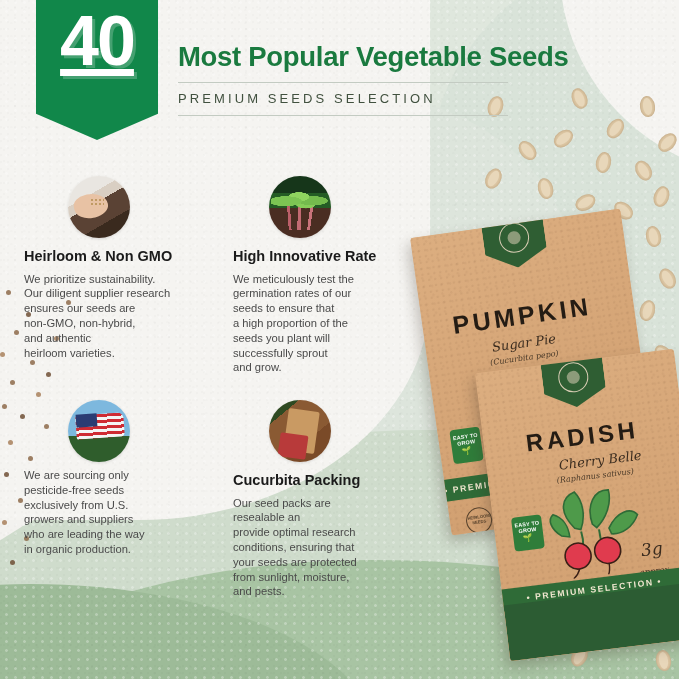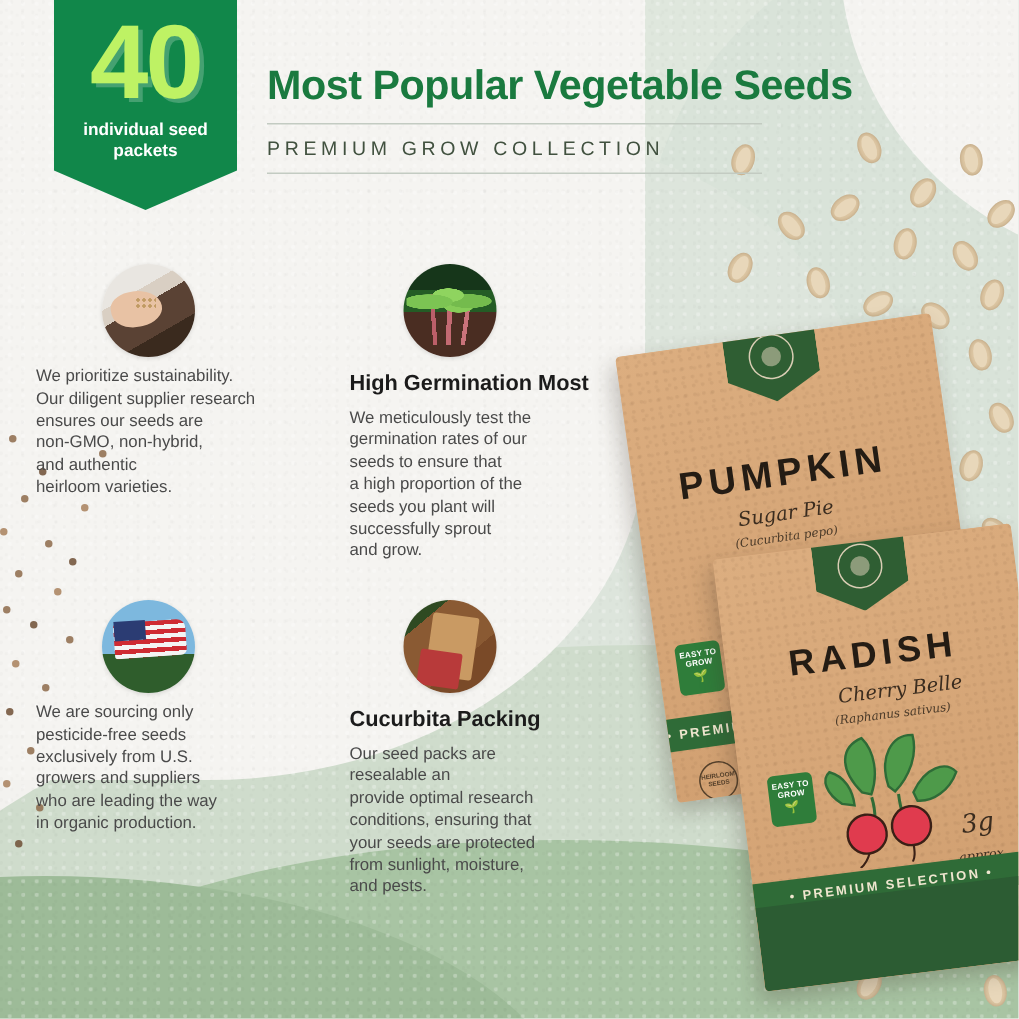--- a/index.html
+++ b/index.html
@@ -67,23 +67,24 @@
              border-radius:50%; background:#e8d7ba; }
 
   
   .badge {
     position:absolute; left:36px; top:-6px; width:122px; height:146px;
     background:#11874a;
     clip-path:polygon(0 0,100% 0,100% 82%,50% 100%,0 82%);
     text-align:center; z-index:8;
   }
   .badge-num {
-    margin-top:12px; font-size:70px; font-weight:700; color:#bef264;
+    margin-top:12px; font-size:70px; font-weight:700; color:#ffffff;
     letter-spacing:-2px; line-height:1;
     text-shadow:3px 3px 0 rgba(255,255,255,.22);
+    text-decoration:underline;
   }
   .badge-sub { margin-top:4px; font-size:11.5px; font-weight:700; color:#fff; line-height:1.25; }
 
   
   .header { position:absolute; left:178px; top:41px; width:400px; z-index:7; }
   .h-title { font-size:27.5px; font-weight:700; color:#1a7a3f; letter-spacing:-.3px; white-space:nowrap; }
   .h-rule { height:1px; background:#c3cbc2; margin:9px 0 0 0; width:330px; }
   .h-sub { font-size:13px; color:#41513f; letter-spacing:3.1px; padding:8px 0 9px; }
   .h-rule2 { height:1px; background:#c3cbc2; width:330px; }
 
@@ -233,46 +234,43 @@
     <span class="seed-pk" style="left:660px;top:520px;transform:rotate(-34deg)"></span>
     <span class="seed-pk" style="left:628px;top:556px;transform:rotate(10deg)"></span>
     <span class="seed-pk" style="left:652px;top:596px;transform:rotate(-26deg)"></span>
     <span class="seed-pk" style="left:614px;top:624px;transform:rotate(40deg)"></span>
     <span class="seed-pk" style="left:656px;top:650px;transform:rotate(-10deg)"></span>
     <span class="seed-pk" style="left:572px;top:646px;transform:rotate(30deg)"></span>
   </div>
 
   <div class="badge">
     <div class="badge-num">40</div>
-    <div class="badge-sub">
-      <span>individual seed</span><br>
-      <span>packets</span>
-    </div>
   </div>
 
   <div class="header">
     <div class="h-title">Most Popular Vegetable Seeds</div>
     <div class="h-rule"></div>
-    <div class="h-sub">PREMIUM GROW COLLECTION</div>
+    <div class="h-sub">PREMIUM SEEDS SELECTION</div>
     <div class="h-rule2"></div>
   </div>
 
   <div class="feat f1">
     <div class="f-icon ic-hand"></div>
+    <div class="f-title">Heirloom &amp; Non GMO</div>
     <div class="f-body">We prioritize sustainability.
 Our diligent supplier research
 ensures our seeds are
 non-GMO, non-hybrid,
 and authentic
 heirloom varieties.</div>
   </div>
 
   <div class="feat f2">
     <div class="f-icon ic-sprout"></div>
-    <div class="f-title">High Germination Most</div>
+    <div class="f-title">High Innovative Rate</div>
     <div class="f-body">We meticulously test the
 germination rates of our
 seeds to ensure that
 a high proportion of the
 seeds you plant will
 successfully sprout
 and grow.</div>
   </div>
 
   <div class="feat f3">

